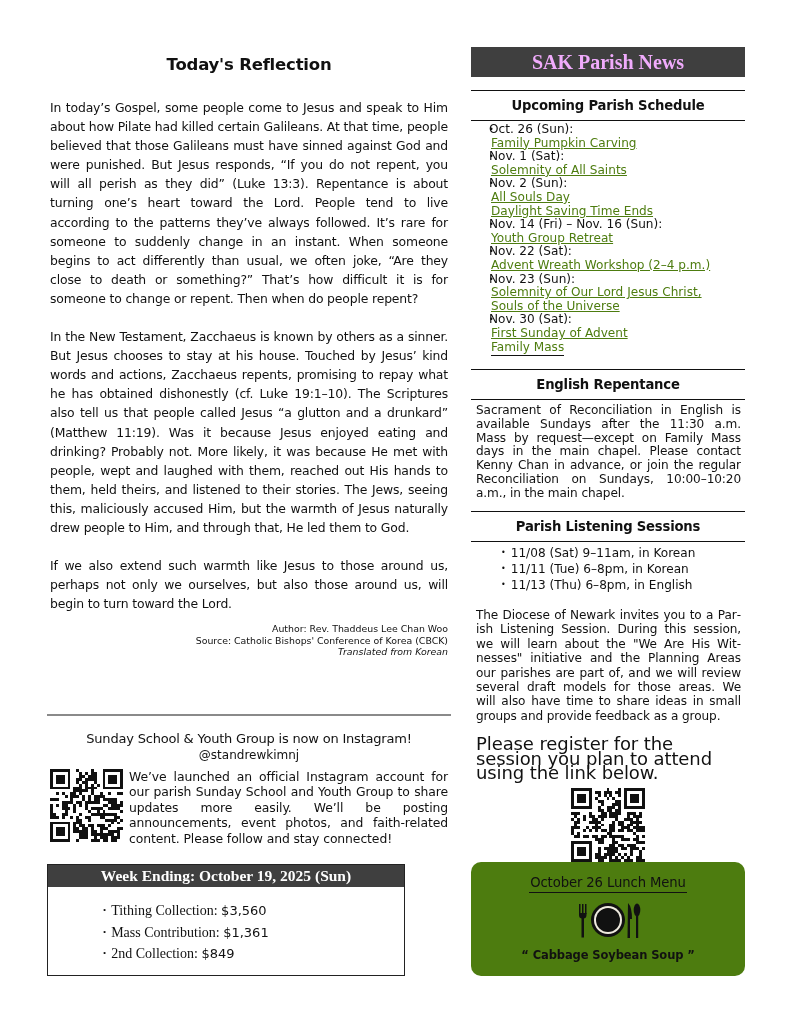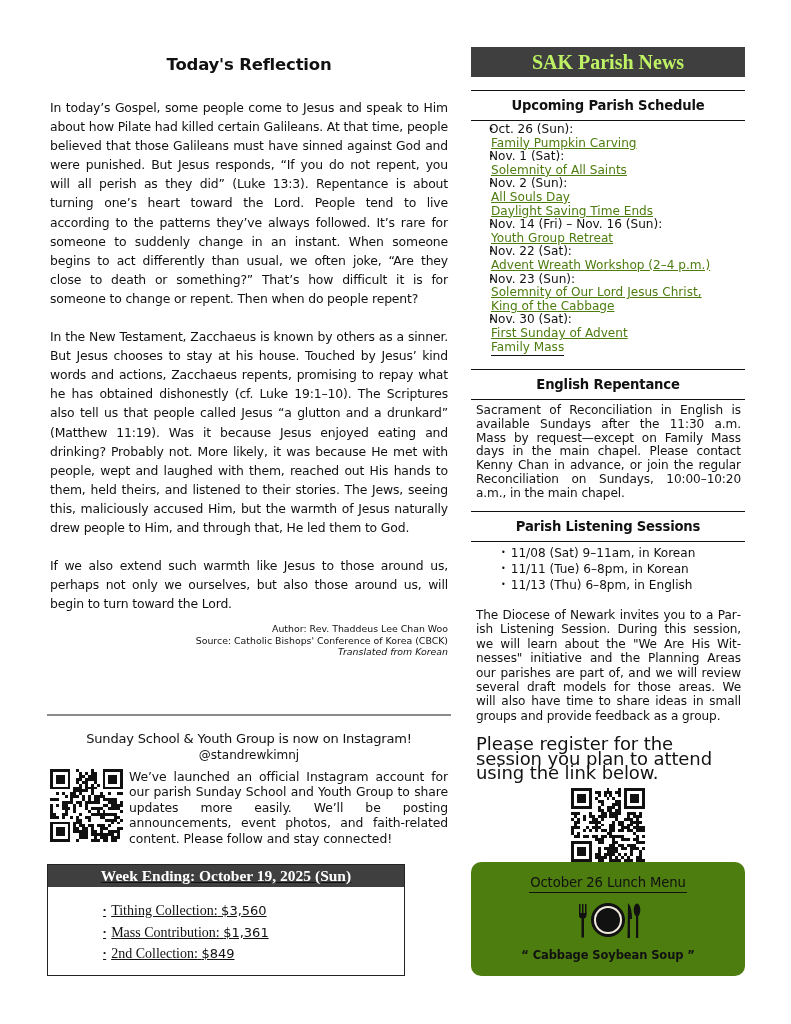--- a/index.html
+++ b/index.html
@@ -13,30 +13,30 @@
   .credits .italic { font-style: italic; }
   .hr-grey { position: absolute; left: 47px; top: 714px; width: 404px; height: 0; border-top: 2px solid #8a8a8a; }
 
   .insta { position: absolute; left: 50px; top: 731px; width: 398px; }
   .insta-title { text-align: center; font-size: 13px; font-weight: 500; line-height: 16px; letter-spacing: -0.2px; }
   .insta-handle { text-align: center; font-size: 12px; line-height: 16px; margin-bottom: 6px; }
   .insta-body { display: flex; gap: 6px; }
   .qr-small { width: 73px; height: 73px; flex: none; }
   .insta-text { font-size: 12.4px; line-height: 15.4px; text-align: justify; letter-spacing: -0.1px; }
 
-  .week-box { position: absolute; left: 47px; top: 864px; width: 358px; height: 112px; border: 1px solid #222; box-sizing: border-box; text-decoration: underline; }
+  .week-box { position: absolute; left: 47px; top: 864px; width: 358px; height: 112px; border: 1px solid #222; box-sizing: border-box; }
   .week-header { background: #3f3f3f; color: #fff; text-align: center; font-family: "Liberation Serif", serif; font-weight: bold; font-size: 15.5px; height: 22px; line-height: 22px; }
   .week-list { list-style: none; margin: 14px 0 0 55px; padding: 0; }
   .week-list li { font-family: "Liberation Serif", serif; font-size: 14px; line-height: 19.5px; }
   .week-list li .amt { font-family: "DejaVu Sans", sans-serif; font-size: 13px; }
   .week-list li::before { content: "\2022"; font-size: 9px; margin-right: 5px; position: relative; top: -2px; }
 
   
   .right { position: absolute; left: 471px; top: 47px; width: 274px; }
-  .news-header { background: #3f3f3f; color: #bef264; text-align: center; font-family: "Liberation Serif", serif; font-weight: bold; font-size: 20px; height: 30px; line-height: 30px; }
+  .news-header { background: #3f3f3f; color: #f0abfc; text-align: center; font-family: "Liberation Serif", serif; font-weight: bold; font-size: 20px; height: 30px; line-height: 30px; }
   .sec-head { border-top: 1.5px solid #111; border-bottom: 1.5px solid #111; text-align: center; font-weight: bold; font-size: 13.2px; height: 29px; line-height: 29px; letter-spacing: -0.2px; }
   .sched { list-style: none; margin: 2px 0 0 8px; padding: 0; font-size: 12.1px; line-height: 13.6px; }
   .sched li::before { content: "\2022"; font-size: 8px; position: absolute; margin-left: -0px; top: 0; }
   .sched li { position: relative; padding-left: 10px; }
   .sched .date { display: block; }
   .sched .desc { display: block; padding-left: 2px; color: #4d7c0f; text-decoration: underline; }
   .underline-last { display: inline-block; border-bottom: 1.5px solid #111; padding-bottom: 1px; text-align: right; }
 
   .confession-text { font-size: 12.1px; line-height: 13.8px; text-align: justify; margin: 4px 4px 10px 5px; letter-spacing: -0.1px; }
 
@@ -340,21 +340,21 @@
         <span class="date">Nov. 14 (Fri) – Nov. 16 (Sun):</span>
         <span class="desc">Youth Group Retreat</span>
       </li>
     <li>
         <span class="date">Nov. 22 (Sat):</span>
         <span class="desc">Advent Wreath Workshop (2–4 p.m.)</span>
       </li>
     <li>
         <span class="date">Nov. 23 (Sun):</span>
         <span class="desc">Solemnity of Our Lord Jesus Christ,</span>
-        <span class="desc">King of the Cabbage</span>
+        <span class="desc">Souls of the Universe</span>
       </li>
     <li>
         <span class="date">Nov. 30 (Sat):</span>
         <span class="desc">First Sunday of Advent</span>
         <span class="desc"><span class="underline-last">Family Mass</span></span>
       </li>
   </ul>
 
   <div class="sec-head" style="margin-top:13px">English Repentance</div>
   <p class="confession-text">Sacrament of Reconciliation in English is available Sundays after the 11:30 a.m. Mass by request—except on Family Mass days in the main chapel. Please contact Kenny Chan in advance, or join the regular Reconciliation on Sundays, 10:00–10:20 a.m., in the main chapel.</p>

